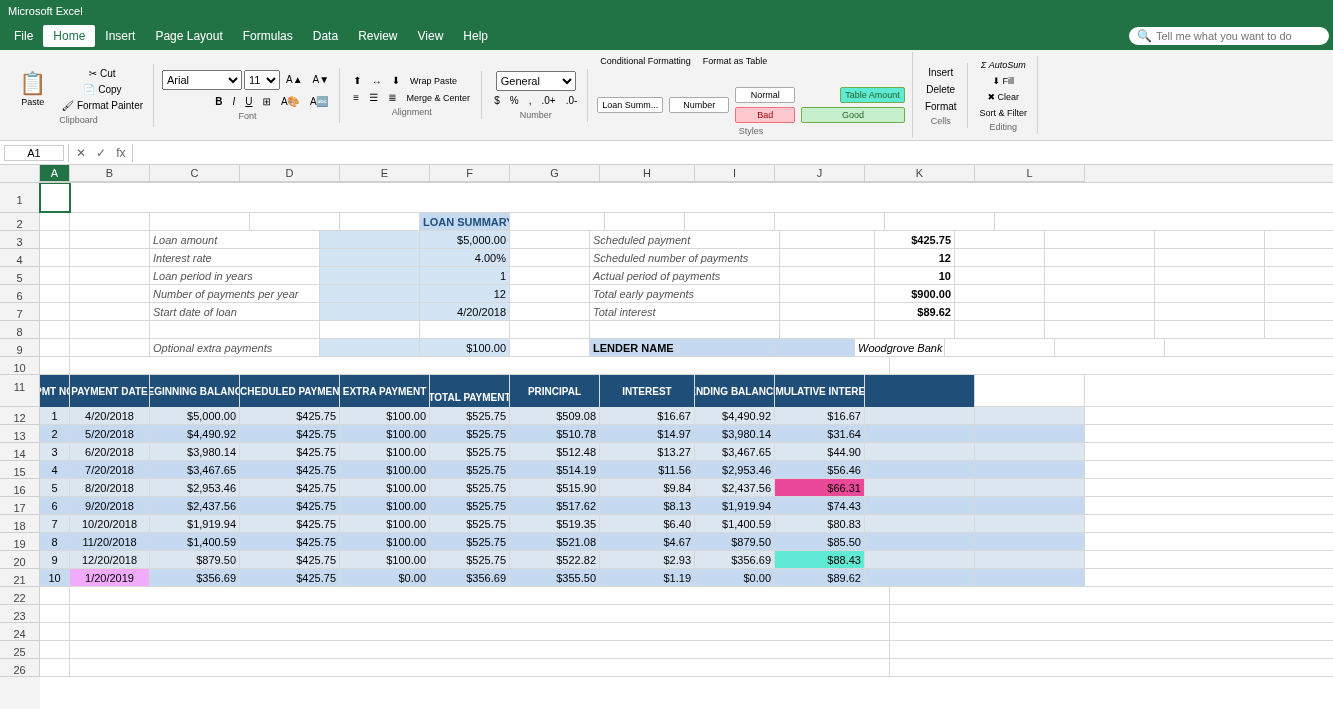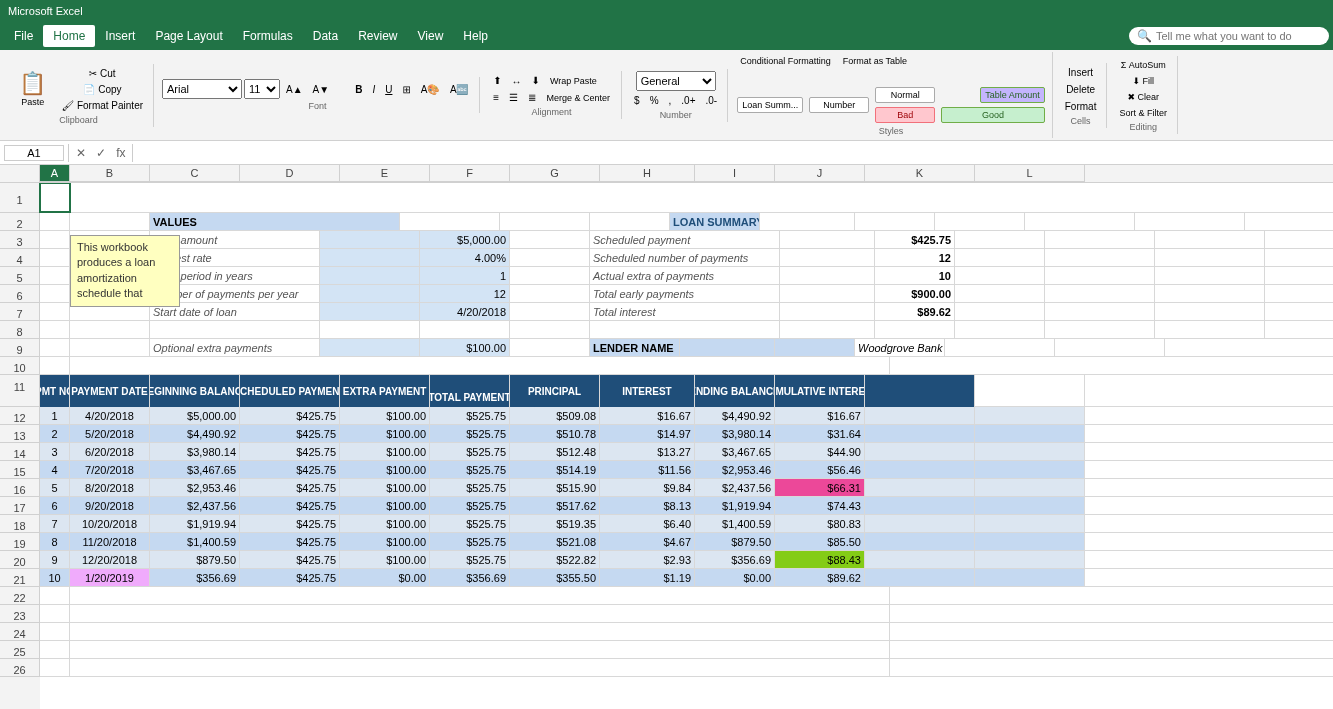--- a/index.html
+++ b/index.html
@@ -26,21 +26,21 @@
     .ribbon-small-btn { background: none; border: 1px solid transparent; padding: 1px 3px; cursor: pointer; border-radius: 2px; font-size: 10px; }
 
     
     .style-box { display: inline-flex; align-items: center; justify-content: center; padding: 2px 4px; border: 1px solid #ccc; border-radius: 2px; font-size: 11px; margin: 1px; cursor: pointer; min-width: 60px; }
 
     .normal-box { background: white; border: 1px solid #aaa; }
     .bad-box { background: #ffc7ce; color: #9c0006; border-color: #f1707a; }
     .good-box { background: #c6efce; color: #276221; border-color: #70ad47; }
     .loan-summ-box { background: white; border: 1px solid #aaa; font-size: 10px; }
     .number-box { background: white; border: 1px solid #aaa; font-size: 10px; }
-    .table-amount-box { background: #c4b5fd; color: #276221; border-color: #70ad47; font-size: 10px; margin-left: 40px; }
+    .table-amount-box { background: #5eead4; color: #276221; border-color: #70ad47; font-size: 10px; margin-left: 40px; }
 
     
     .formula-bar { display: flex; align-items: center; border-bottom: 1px solid #d0d0d0; height: 24px; background: white; padding: 0 4px; gap: 4px; }
     .cell-ref { width: 60px; border: 1px solid #ccc; padding: 1px 4px; font-size: 11px; text-align: center; }
     .formula-divider { width: 1px; height: 18px; background: #ccc; }
     .formula-input { flex: 1; border: none; outline: none; font-size: 11px; padding: 1px 4px; }
     .formula-btn { background: none; border: none; cursor: pointer; padding: 0 3px; font-size: 12px; color: #666; }
 
     
     .spreadsheet { display: flex; flex-direction: column; height: calc(100vh - 120px); overflow: hidden; }
@@ -119,21 +119,21 @@
         <div style="display:flex;flex-direction:column;gap:1px;">
           <button class="ribbon-small-btn">✂ <span>Cut</span></button>
           <button class="ribbon-small-btn">📄 <span>Copy</span></button>
           <button class="ribbon-small-btn">🖌 <span>Format Painter</span></button>
         </div>
       </div>
       <div class="ribbon-group-label">Clipboard</div>
     </div>
 
     <div class="ribbon-group" style="min-width:180px;">
-      <div class="ribbon-group-content" style="flex-direction:row;gap:18px;align-items:center;">
+      <div class="ribbon-group-content" style="flex-direction:column;gap:4px;align-items:flex-end;">
         <div style="display:flex;gap:2px;align-items:center;">
           <select style="width:80px;font-size:11px;height:20px;"><option>Arial</option></select>
           <select style="width:36px;font-size:11px;height:20px;"><option>11</option></select>
           <button class="ribbon-small-btn">A▲</button>
           <button class="ribbon-small-btn">A▼</button>
         </div>
         <div style="display:flex;gap:2px;align-items:center;">
           <button class="ribbon-small-btn" style="font-weight:bold;">B</button>
           <button class="ribbon-small-btn" style="font-style:italic;">I</button>
           <button class="ribbon-small-btn" style="text-decoration:underline;">U</button>
@@ -207,21 +207,21 @@
       <div class="ribbon-group-content" style="flex-direction:column;gap:2px;">
         <button class="ribbon-small-btn">Insert</button>
         <button class="ribbon-small-btn">Delete</button>
         <button class="ribbon-small-btn">Format</button>
       </div>
       <div class="ribbon-group-label">Cells</div>
     </div>
 
     <div class="ribbon-group">
       <div class="ribbon-group-content" style="flex-direction:column;gap:2px;">
-        <button class="ribbon-small-btn" style="font-size:9px;">Σ <span>AutoSum</span></button>
+        <button class="ribbon-small-btn" style="font-size:9px;font-style:italic;">Σ <span>AutoSum</span></button>
         <button class="ribbon-small-btn" style="font-size:9px;">⬇ <span>Fill</span></button>
         <button class="ribbon-small-btn" style="font-size:9px;">✖ <span>Clear</span></button>
         <button class="ribbon-small-btn" style="font-size:9px;">Sort &amp; Filter</button>
       </div>
       <div class="ribbon-group-label">Editing</div>
     </div>
   </div>
 </div>
 
 <div class="formula-bar">
@@ -278,30 +278,28 @@
       <div class="row-header" style="height:18px;line-height:18px;">21</div>
       <div class="row-header" style="height:18px;line-height:18px;">22</div>
       <div class="row-header" style="height:18px;line-height:18px;">23</div>
       <div class="row-header" style="height:18px;line-height:18px;">24</div>
       <div class="row-header" style="height:18px;line-height:18px;">25</div>
       <div class="row-header" style="height:18px;line-height:18px;">26</div>
     </div>
 
     <div class="cells-area">
 
-      <div class="tooltip">This workbook produces a loan amortization schedule that</div>
 
       <div class="grid-row" style="height:30px;">
         <div class="cell selected-cell" style="width:30px;min-width:30px;"></div>
       </div>
 
       <div class="grid-row" style="height:18px;">
         <div class="cell" style="width:30px;min-width:30px;"></div>
         <div class="cell" style="width:80px;"></div>
-        <div class="cell values-header" style="width:250px;">VALUES</div>
         <div class="cell" style="width:100px;"></div>
         <div class="cell" style="width:90px;"></div>
         <div class="cell" style="width:80px;"></div>
         <div class="cell loan-summary-header" style="width:90px;">LOAN SUMMARY</div>
         <div class="cell" style="width:95px;"></div>
         <div class="cell" style="width:80px;"></div>
         <div class="cell" style="width:90px;"></div>
         <div class="cell" style="width:110px;"></div>
         <div class="cell" style="width:110px;"></div>
       </div>
@@ -336,21 +334,21 @@
         <div class="cell" style="width:110px;"></div>
       </div>
 
       <div class="grid-row" style="height:18px;">
         <div class="cell" style="width:30px;"></div>
         <div class="cell" style="width:80px;"></div>
         <div class="cell values-label" style="width:170px;">Loan period in years</div>
         <div class="cell" style="width:100px;background:#d3e4f5;"></div>
         <div class="cell right" style="width:90px;background:#d3e4f5;">1</div>
         <div class="cell" style="width:80px;"></div>
-        <div class="cell loan-summary-label" style="width:190px;">Actual extra of payments</div>
+        <div class="cell loan-summary-label" style="width:190px;">Actual period of payments</div>
         <div class="cell" style="width:95px;"></div>
         <div class="cell right loan-summary-value" style="width:80px;">10</div>
         <div class="cell" style="width:90px;"></div>
         <div class="cell" style="width:110px;"></div>
         <div class="cell" style="width:110px;"></div>
       </div>
 
       <div class="grid-row" style="height:18px;">
         <div class="cell" style="width:30px;"></div>
         <div class="cell" style="width:80px;"></div>
@@ -547,21 +545,21 @@
           <div class="grid-row" style="height: 18px;">
             <div class="cell" style="width: 30px; min-width: 30px; background: rgb(220, 230, 241); justify-content: center;">9</div>
             <div class="cell" style="width: 80px; min-width: 80px; background: rgb(220, 230, 241); justify-content: center;">12/20/2018</div>
             <div class="cell" style="width: 90px; min-width: 90px; background: rgb(220, 230, 241); justify-content: flex-end;">$879.50</div>
             <div class="cell" style="width: 100px; min-width: 100px; background: rgb(220, 230, 241); justify-content: flex-end;">$425.75</div>
             <div class="cell" style="width: 90px; min-width: 90px; background: rgb(220, 230, 241); justify-content: flex-end;">$100.00</div>
             <div class="cell" style="width: 80px; min-width: 80px; background: rgb(220, 230, 241); justify-content: flex-end;">$525.75</div>
             <div class="cell" style="width: 90px; min-width: 90px; background: rgb(220, 230, 241); justify-content: flex-end;">$522.82</div>
             <div class="cell" style="width: 95px; min-width: 95px; background: rgb(220, 230, 241); justify-content: flex-end;">$2.93</div>
             <div class="cell" style="width: 80px; min-width: 80px; background: rgb(220, 230, 241); justify-content: flex-end;">$356.69</div>
-            <div class="cell" style="width: 90px; min-width: 90px; background: #84cc16; justify-content: flex-end;">$88.43</div>
+            <div class="cell" style="width: 90px; min-width: 90px; background: #5eead4; justify-content: flex-end;">$88.43</div>
             <div class="cell" style="width: 110px; min-width: 110px; background: rgb(220, 230, 241);"></div>
             <div class="cell" style="width: 110px; min-width: 110px; background: rgb(220, 230, 241);"></div>
           </div>
           <div class="grid-row" style="height: 18px;">
             <div class="cell" style="width: 30px; min-width: 30px; background: rgb(197, 217, 241); justify-content: center;">10</div>
             <div class="cell" style="width: 80px; min-width: 80px; background: #f0abfc; justify-content: center;">1/20/2019</div>
             <div class="cell" style="width: 90px; min-width: 90px; background: rgb(197, 217, 241); justify-content: flex-end;">$356.69</div>
             <div class="cell" style="width: 100px; min-width: 100px; background: rgb(197, 217, 241); justify-content: flex-end;">$425.75</div>
             <div class="cell" style="width: 90px; min-width: 90px; background: rgb(197, 217, 241); justify-content: flex-end;">$0.00</div>
             <div class="cell" style="width: 80px; min-width: 80px; background: rgb(197, 217, 241); justify-content: flex-end;">$356.69</div>

